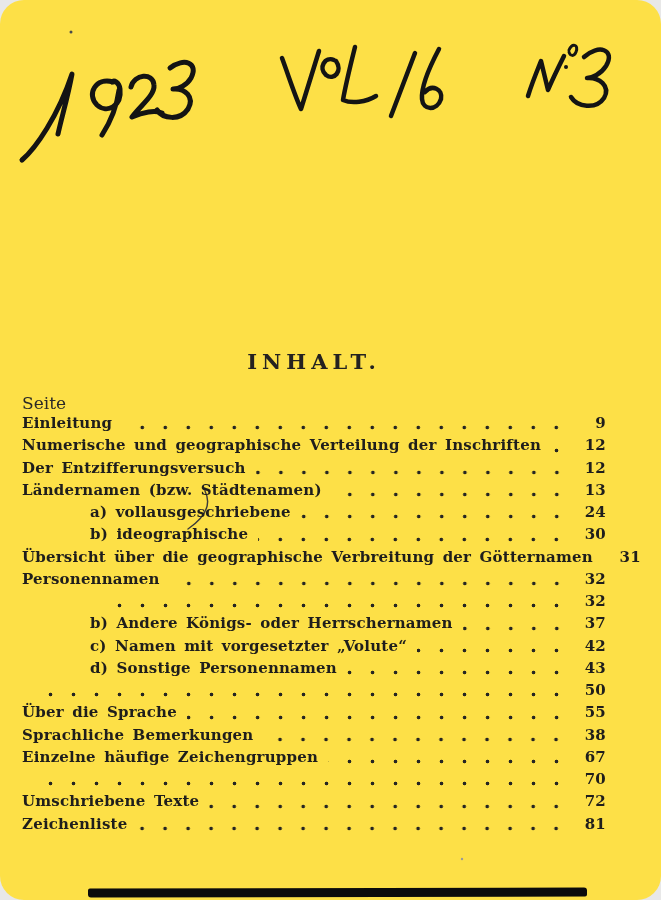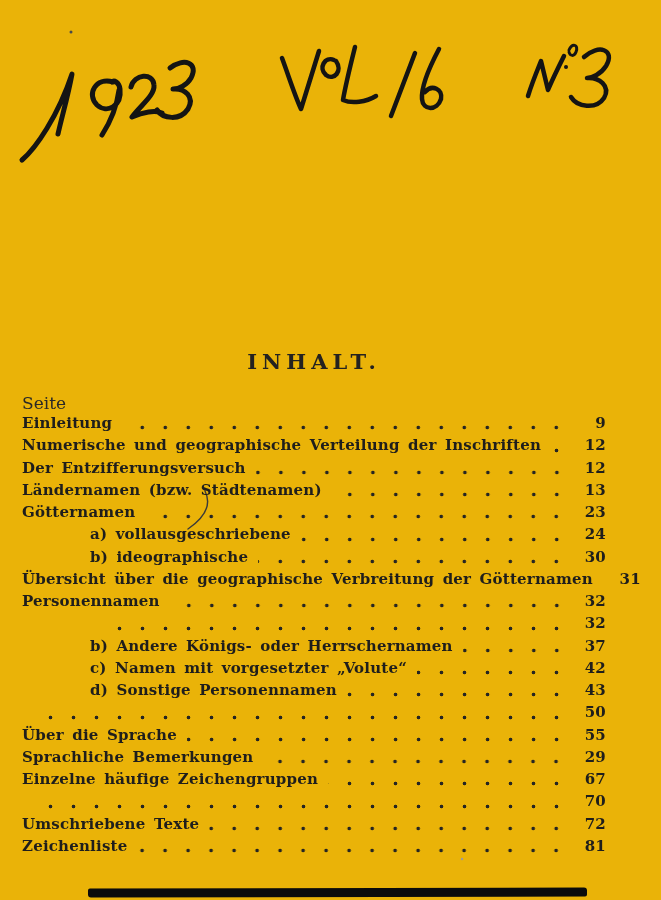--- a/index.html
+++ b/index.html
@@ -1,20 +1,21 @@
 <!DOCTYPE html>
 <html><head>
 <meta charset="utf-8">
 <style>
   html,body{margin:0;padding:0;background:#e8e8e8;}
   .page{
     position:relative;width:661px;height:900px;margin:0 auto;
-    background:#eab308;overflow:hidden;
+    background:#fde047;overflow:hidden;
     font-family:"DejaVu Serif", "Liberation Serif", serif;
     color:#1f1e1c;
+    border-radius:24px;
   }
   .handwriting-layer{position:absolute;left:0;top:0;width:661px;height:900px;pointer-events:none;}
   .title{
     position:absolute;left:22px;width:584px;top:349px;
     text-align:center;font-size:21px;font-weight:bold;letter-spacing:5px;
     color:#242220;
   }
   .toc-block{position:absolute;left:22px;top:396px;width:584px;}
   .seite{
     font-size:17px;height:16px;line-height:14px;
@@ -100,25 +101,20 @@
         <div class="row">
           <span class="t">Der Entzifferungsversuch</span>
           <span class="leader"></span>
           <span class="pg">12</span>
         </div>
         <div class="row">
           <span class="t">Ländernamen (bzw. Städtenamen)</span>
           <span class="leader"></span>
           <span class="pg">13</span>
         </div>
-        <div class="row">
-          <span class="t">Götternamen</span>
-          <span class="leader"></span>
-          <span class="pg">23</span>
-        </div>
         <div class="row indent">
           <span class="t">a) vollausgeschriebene</span>
           <span class="leader"></span>
           <span class="pg">24</span>
         </div>
         <div class="row indent">
           <span class="t">b) ideographische</span>
           <span class="leader"></span>
           <span class="pg">30</span>
         </div>
@@ -156,21 +152,21 @@
           <span class="pg">50</span>
         </div>
         <div class="row">
           <span class="t">Über die Sprache</span>
           <span class="leader"></span>
           <span class="pg">55</span>
         </div>
         <div class="row">
           <span class="t">Sprachliche Bemerkungen</span>
           <span class="leader"></span>
-          <span class="pg">29</span>
+          <span class="pg">38</span>
         </div>
         <div class="row">
           <span class="t">Einzelne häufige Zeichengruppen</span>
           <span class="leader"></span>
           <span class="pg">67</span>
         </div>
         <div class="row">
           <span class="leader"></span>
           <span class="pg">70</span>
         </div>

